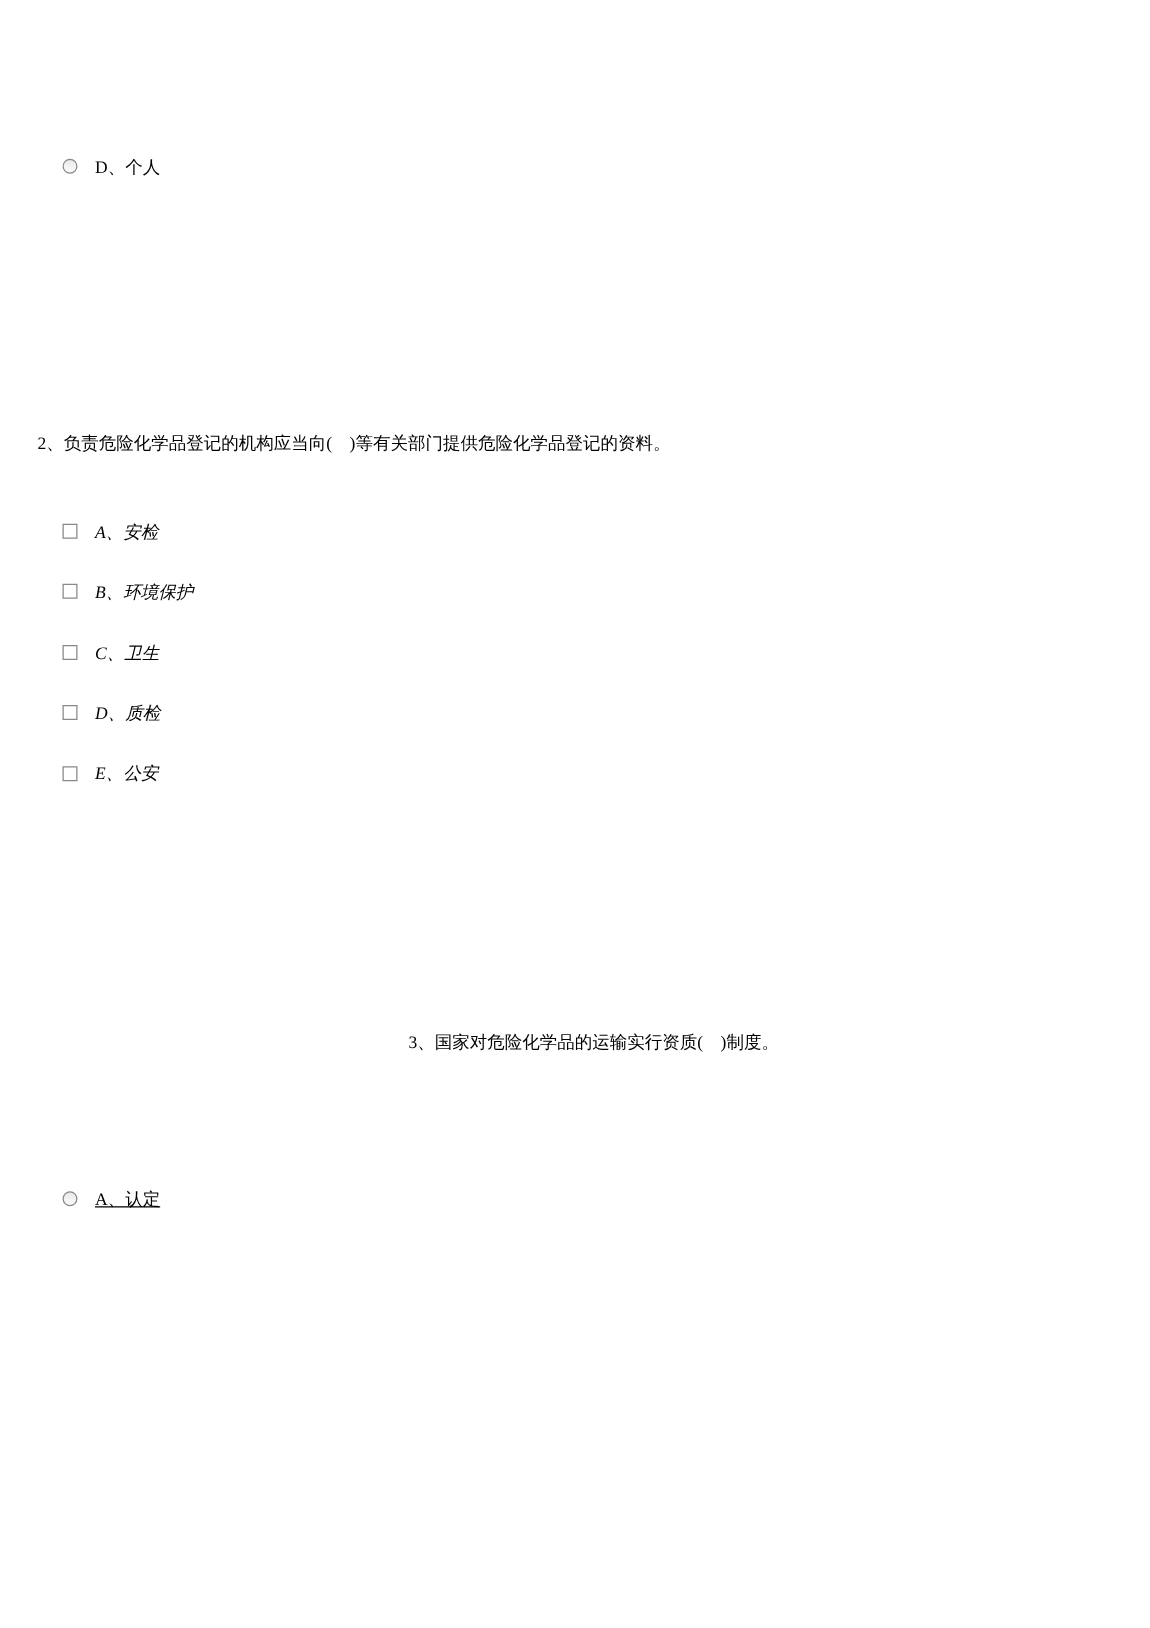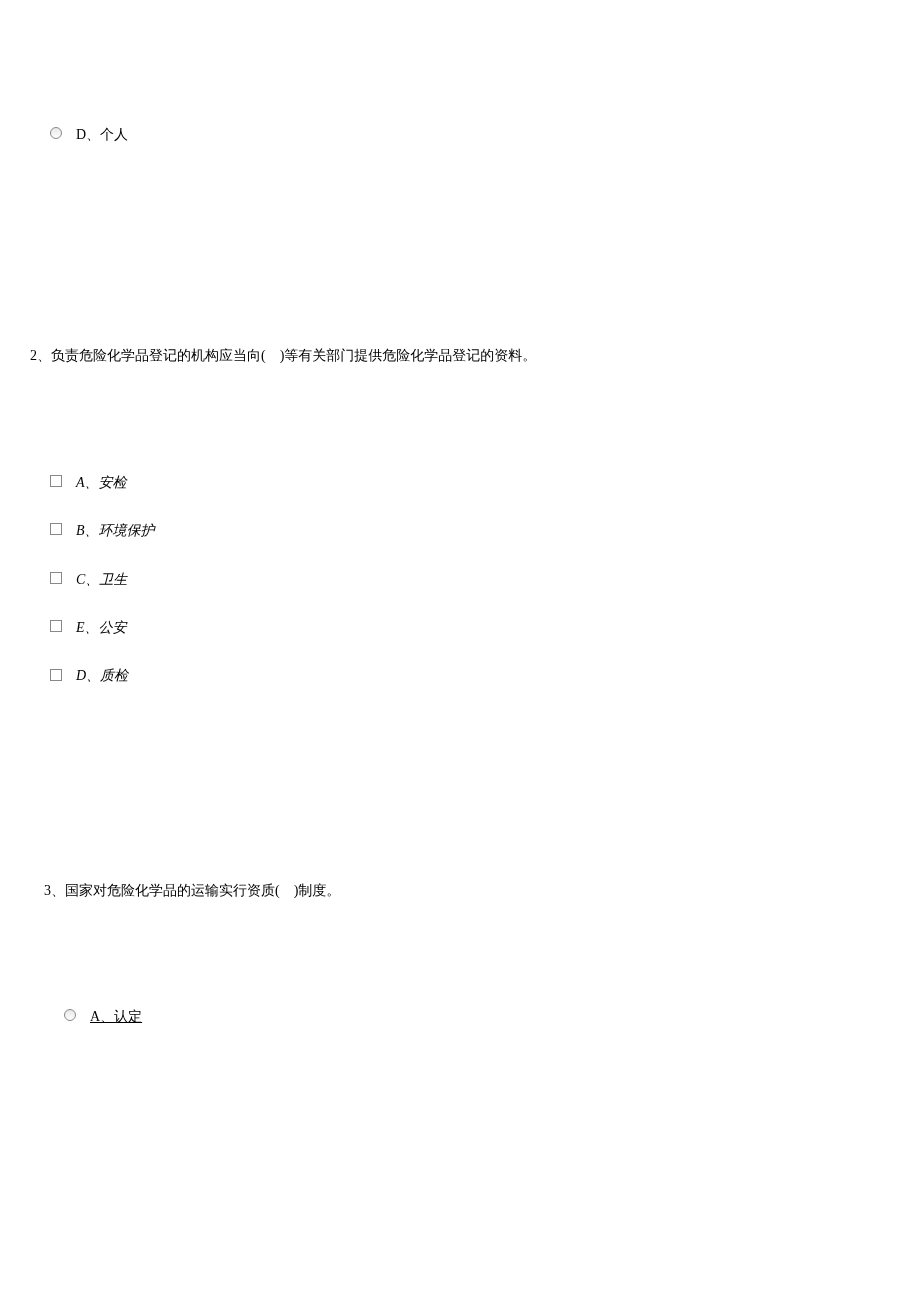--- a/index.html
+++ b/index.html
@@ -38,29 +38,30 @@
       flex-shrink: 0;
     }
     .option-text {
       padding-top: 4px;
       line-height: 1.6;
     }
     .q2 {
       padding: 175px 0 0 30px;
     }
     .question-text {
-      margin-bottom: 100px;
+      margin-bottom: 44px;
       line-height: 1.6;
     }
     .q2 .options {
       padding-left: 20px;
     }
     .q2 .option-row { margin-bottom: 22px; font-style: italic; }
     .q3 {
-      padding: 170px 0 0 44px;
+      padding: 170px 0 0 30px;
+      text-align: center;
     }
     .q3 .question-text { margin-bottom: 100px; }
     .q3 .options { padding-left: 20px; }
     .q3 .option-row { margin-bottom: 22px; text-decoration: underline; }
   </style>
 </head>
 <body>
 
 <div class="q1-remnant">
   <div class="option-row">
@@ -79,25 +80,25 @@
     <div class="option-row">
       <span class="checkbox-indicator"></span>
       <span class="option-text">B、环境保护</span>
     </div>
     <div class="option-row">
       <span class="checkbox-indicator"></span>
       <span class="option-text">C、卫生</span>
     </div>
     <div class="option-row">
       <span class="checkbox-indicator"></span>
-      <span class="option-text">E、公安</span>
+      <span class="option-text">D、质检</span>
     </div>
     <div class="option-row">
       <span class="checkbox-indicator"></span>
-      <span class="option-text">D、质检</span>
+      <span class="option-text">E、公安</span>
     </div>
   </div>
 </div>
 
 <div class="q3">
   <div class="question-text">3、国家对危险化学品的运输实行资质(　)制度。</div>
   <div class="options">
     <div class="option-row">
       <span class="radio-indicator"></span>
       <span class="option-text">A、认定</span>

